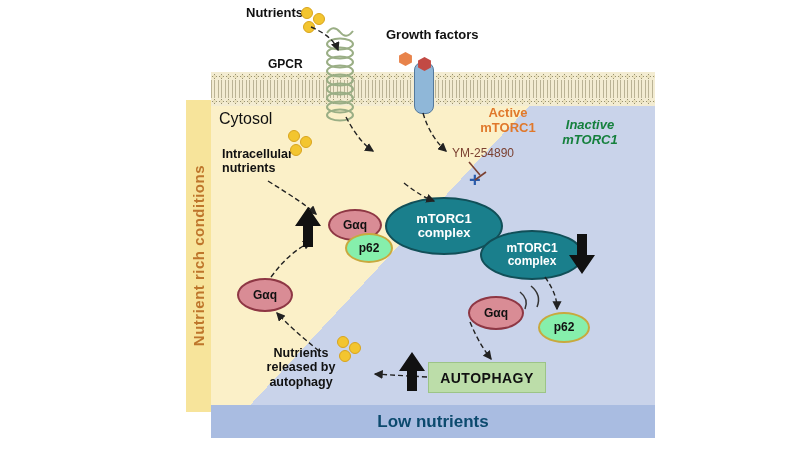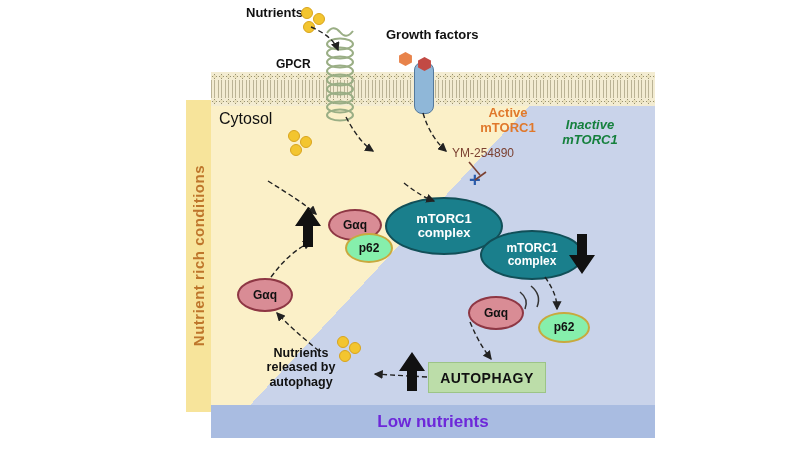--- a/index.html
+++ b/index.html
@@ -16,21 +16,21 @@
         repeating-linear-gradient(90deg,rgba(140,134,100,0.55) 0 1px,rgba(0,0,0,0) 1px 3.5px);
       background-size:7px 7px,7px 7px,7px 18px;
       background-position:0 1px,0 26px,0 8px;
       background-repeat:repeat-x,repeat-x,repeat-x;}
   .side-bar{left:186px;top:100px;width:25px;height:312px;background:#F7E49B;
       display:flex;align-items:center;justify-content:center;}
   .side-bar span{writing-mode:vertical-rl;transform:rotate(180deg);white-space:nowrap;
       color:#BE762B;font-weight:bold;font-size:15px;letter-spacing:0.5px;}
   .bottom-bar{left:211px;top:405px;width:444px;height:33px;background:#A9BCE1;
       display:flex;align-items:center;justify-content:center;}
-  .bottom-bar span{color:#6d28d9;font-weight:bold;font-size:17px;}
+  .bottom-bar span{color:#0c4a6e;font-weight:bold;font-size:17px;}
   
   .lbl{position:absolute;font-weight:bold;font-size:13px;line-height:1.15;}
   .lbl.normal{font-weight:normal;}
   .ctr{text-align:center;}
   .orange{color:#E0782B;}
   .navy{color:#15803d;font-style:italic;}
   .maroon{color:#7B4031;font-weight:normal;font-size:12px;}
   .plus{color:#2A5CAC;font-size:20px;font-weight:bold;}
   
   .ellipse{position:absolute;border-radius:50%;display:flex;flex-direction:column;
@@ -72,25 +72,29 @@
 
   <div class="lbl z5" style="left:246px;top:6px;">Nutrients</div>
   <div class="dot z5" style="left:301px;top:7px;"></div>
   <div class="dot z5" style="left:313px;top:13px;"></div>
   <div class="dot z5" style="left:303px;top:21px;"></div>
 
   <div class="lbl z5" style="left:386px;top:28px;">Growth factors</div>
   <div class="hex h1 z5" style="left:398px;top:52px;"></div>
   <div class="hex h2 z5" style="left:417px;top:57px;"></div>
 
-  <div class="lbl z5" style="left:276px;top:58px;font-weight:600;font-size:12px;">GPCR</div>
+  <div class="lbl z5" style="left:268px;top:58px;font-weight:600;font-size:12px;">GPCR</div>
   <div class="abs receptor z3"></div>
 
   <div class="lbl normal z5" style="left:219px;top:110px;font-size:16px;">Cytosol</div>
 
+  <div class="lbl z5" style="left:222px;top:147px;font-size:12.5px;">
+    <div>Intracellular</div>
+    <div>nutrients</div>
+  </div>
   <div class="dot z5" style="left:288px;top:130px;"></div>
   <div class="dot z5" style="left:300px;top:136px;"></div>
   <div class="dot z5" style="left:290px;top:144px;"></div>
 
   <div class="lbl orange ctr z5" style="left:470px;top:106px;width:76px;">
     <div>Active</div>
     <div>mTORC1</div>
   </div>
   <div class="lbl navy ctr z5" style="left:550px;top:118px;width:80px;">
     <div>Inactive</div>

